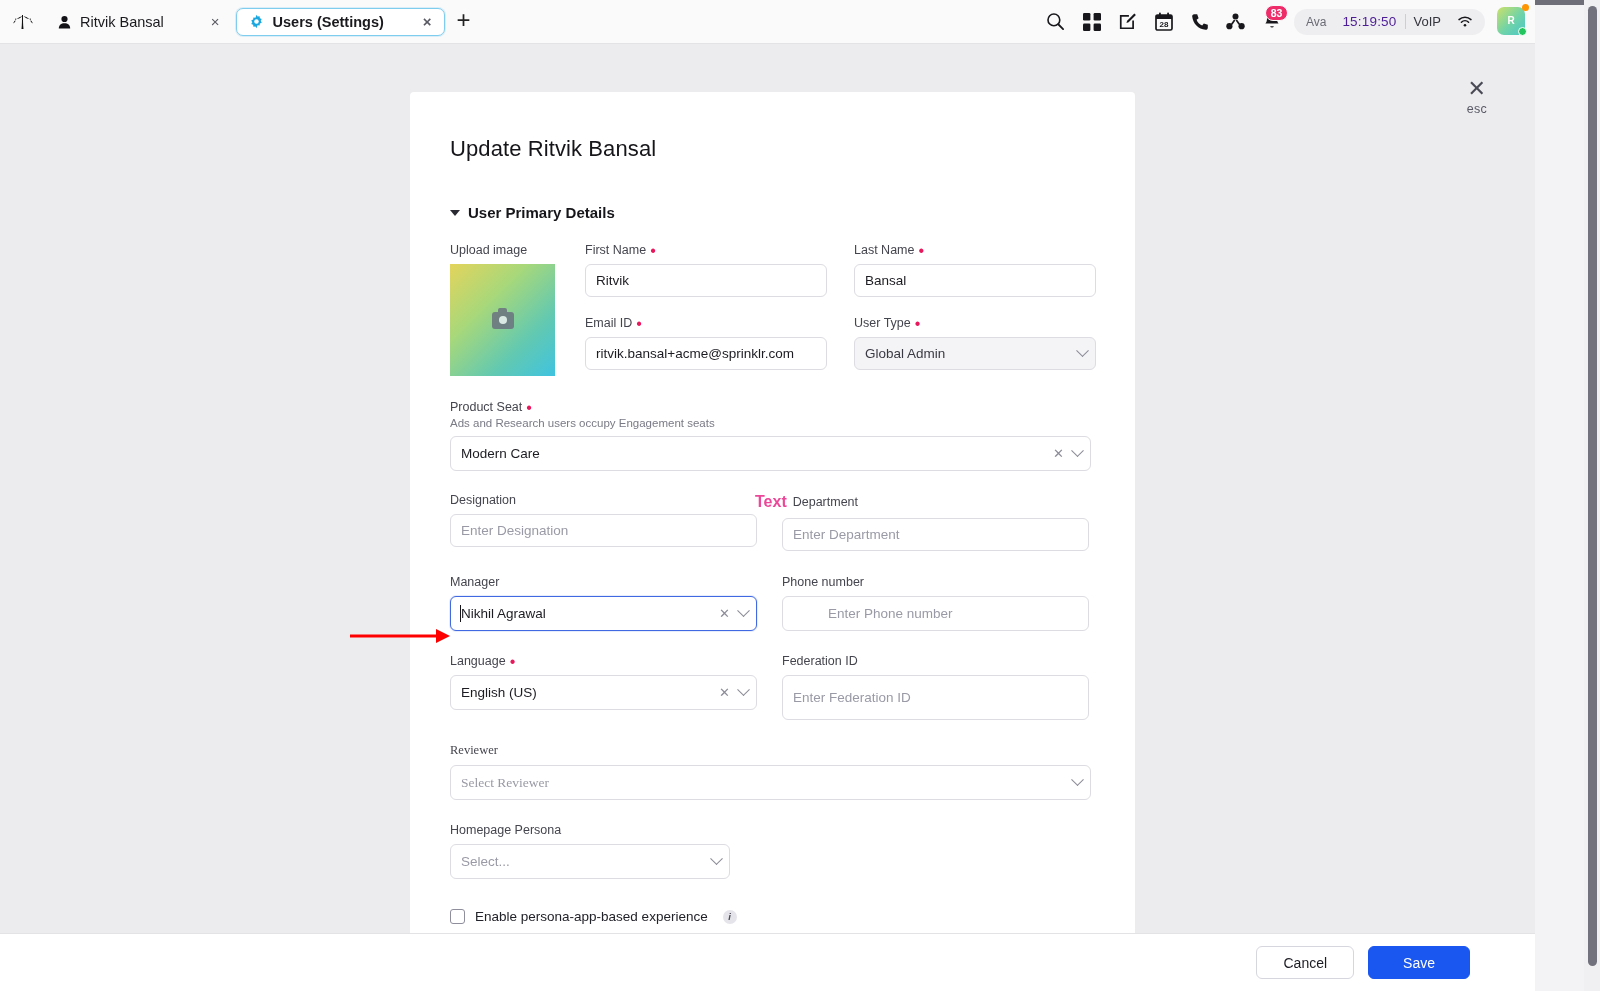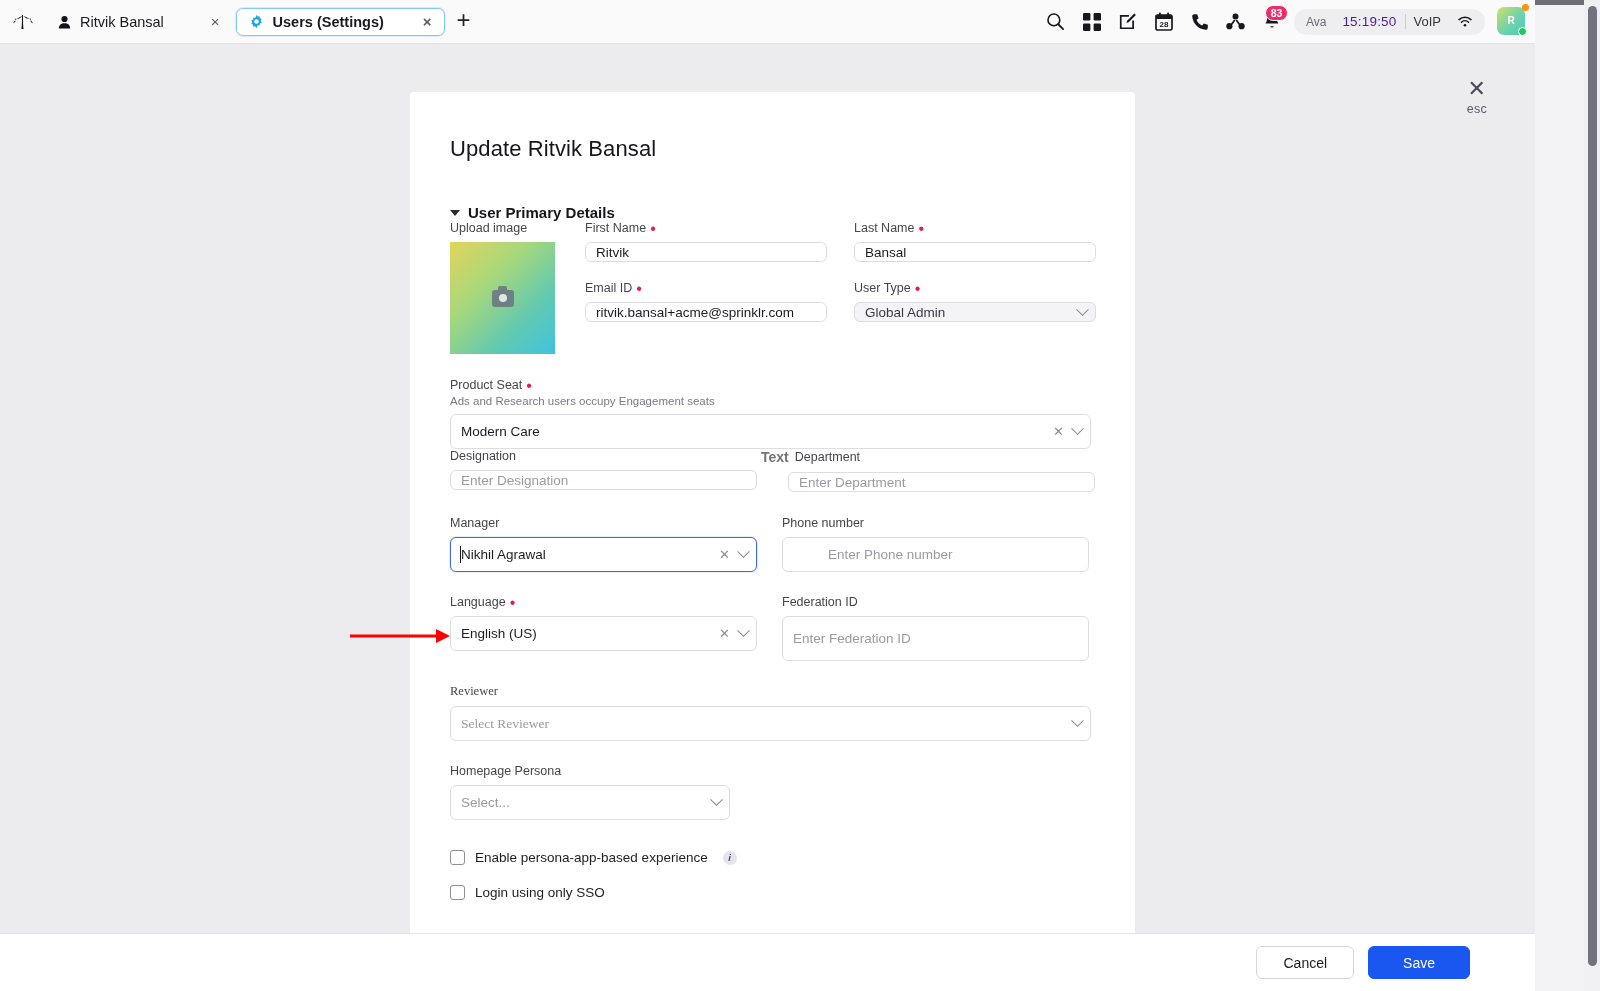--- a/index.html
+++ b/index.html
@@ -119,30 +119,30 @@
   .modal-inner { padding: 44px 40px 0 40px; }
   .modal-title { font-size: 22px; color: #16161a; font-weight: 400; letter-spacing: .1px;}
 
   .section-head {
     display: flex; align-items: center; gap: 8px; margin-top: 42px;
   }
   .caret { width:0; height:0; border-left:5px solid transparent; border-right:5px solid transparent;
            border-top: 6px solid #2a2a32; cursor:pointer; }
   .section-title { font-size: 15px; font-weight: 700; color: #16161a; }
 
-  .row { display: flex; }
+  .row { display: flex; margin-top: 22px; }
   .field-label {
     font-size: 12.5px; color: #45454f; margin-bottom: 7px;
     display: flex; align-items: center; gap: 4px; white-space: nowrap;
   }
   .req { color: #e8185d; font-size: 16px; line-height: 0; position: relative; top: 1px;}
   .help-text { font-size: 11.5px; color: #7a7a86; margin-top: -4px; margin-bottom: 7px;}
 
   .input {
-    height: 20px; border: 1px solid #dcdce2; border-radius: 6px;
+    height: 33px; border: 1px solid #dcdce2; border-radius: 6px;
     background: #fff; display: flex; align-items: center;
     padding: 0 10px; font-size: 13.5px; color:#1c1c22; position: relative;
   }
   .input.placeholder { color: #9a9aa6; }
   .input.disabled { background: #f4f4f6; color: #3a3a44; }
   .input.focused {
     border: 1.5px solid #4169e1; box-shadow: 0 0 0 1px rgba(65,105,225,.12);
   }
   .input .caret-line {
     position:absolute; left: 9px; top: 8px; width: 1px; height: 17px; background:#16161a;
@@ -171,21 +171,21 @@
   .cam::after { content:''; position:absolute; top:4px; left: 7px; width:8px; height:8px;
                 border-radius:50%; background:#e9eef2;}
 
   .col-a { width: 242px; margin-right: 27px;}
   .col-b { width: 242px; }
   .col-half-l { width: 307px; margin-right: 25px;}
   .col-half-r { width: 307px; }
   .col-full { width: 641px; }
 
   .text-overlay {
-    font-size: 14px; font-weight: 700; color:#737373; margin-right: 2px;
+    font-size: 16px; font-weight: 700; color:#ec4899; margin-right: 2px;
   }
 
   .check-row { display:flex; align-items:center; gap: 10px; margin-top: 26px; }
   .checkbox {
     width: 15px; height: 15px; border: 1.4px solid #8e8e9c; border-radius: 3px;
     background:#fff; cursor:pointer;
   }
   .check-label { font-size: 13.5px; color: #22222a; }
   .info-i {
     width: 14px; height: 14px; border-radius: 50%; background:#e4e4ea;
@@ -425,21 +425,21 @@
           <div class="help-text">Ads and Research users occupy Engagement seats</div>
           <div class="input col-full" style="height:35px;">
             <span>Modern Care</span>
             <span class="adorn">
               <span class="clear-x">✕</span>
               <span class="chev"></span>
             </span>
           </div>
         </div>
 
-        <div class="row" style="justify-content:space-between;">
+        <div class="row" style="">
           <div class="col-half-l">
             <div class="field-label">Designation</div>
             <div class="input placeholder">
               <span>Enter Designation</span>
             </div>
           </div>
           <div class="col-half-r">
             <div class="field-label" style="margin-left:-27px;">
               <span class="text-overlay">Text</span>
               <span>Department</span>

